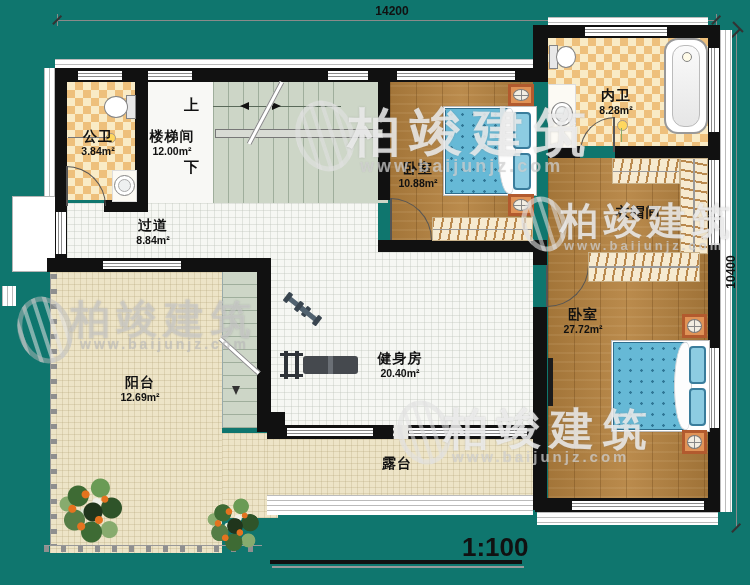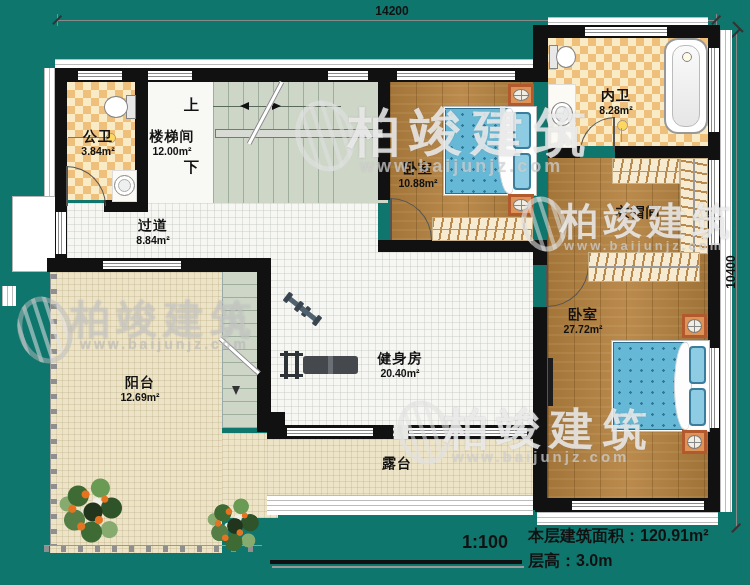--- a/index.html
+++ b/index.html
@@ -97,21 +97,21 @@
       text-shadow:0 0 2px rgba(130,130,130,.38);z-index:40;pointer-events:none;}
   .wm-url{position:absolute;font-weight:bold;white-space:nowrap;color:rgba(215,215,215,.65);
       text-shadow:0 0 1px rgba(140,140,140,.3);letter-spacing:3px;z-index:40;pointer-events:none;}
   .wmlogo{position:absolute;border:5px solid rgba(225,225,225,.6);border-radius:50%;transform:rotate(-18deg);
       background:repeating-linear-gradient(90deg,transparent 0 7px,rgba(225,225,225,.55) 7px 11px);z-index:40;pointer-events:none;}
   
   .dimline{position:absolute;background:#8a8a8a;}
   .tick{position:absolute;width:12px;height:1.6px;background:#333;}
   .dimtext{position:absolute;font-size:12px;font-weight:bold;color:#111;z-index:30;}
   .title-main{position:absolute;font-size:40px;font-weight:bold;letter-spacing:2px;color:#111;z-index:50;}
-  .title-scale{position:absolute;font-size:18px;font-weight:bold;color:#111;z-index:50;}
+  .title-scale{position:absolute;font-size:26px;font-weight:bold;color:#111;z-index:50;}
   .title-ul1{position:absolute;background:#111;height:4px;z-index:50;}
   .title-ul2{position:absolute;background:#9a9a9a;height:2px;z-index:50;}
   .title-info{position:absolute;font-size:16px;font-weight:bold;color:#111;white-space:nowrap;z-index:50;}
 </style>
 </head>
 <body>
 
 <div class="canvas">
 
   <div class="dimline" style="left:57px;top:20px;width:660px;height:1px;"></div>
@@ -321,20 +321,14 @@
   <div class="wm" style="left:444px;top:400px;font-size:44px;letter-spacing:9px;">柏竣建筑</div>
   <div class="wm-url" style="left:452px;top:448px;font-size:15px;">www.baijunjz.com</div>
 
   <div class="wmlogo" style="left:18px;top:296px;width:44px;height:58px;border-color:rgba(185,185,185,.5);"></div>
   <div class="wm" style="left:70px;top:292px;font-size:40px;letter-spacing:7px;color:rgba(210,210,210,.55);">柏竣建筑</div>
   <div class="wm-url" style="left:80px;top:336px;font-size:14px;color:rgba(195,195,195,.55);">www.baijunjz.com</div>
 
   <div class="title-scale" style="left:462px;top:532px;">1:100</div>
   <div class="title-ul1" style="left:270px;top:560px;width:252px;"></div>
   <div class="title-ul2" style="left:272px;top:566px;width:252px;"></div>
-  <div class="title-info" style="left:528px;top:526px;">
-    <span>本层建筑面积：</span><span>120.91m²</span>
-  </div>
-  <div class="title-info" style="left:528px;top:551px;">
-    <span>层高：</span><span>3.0m</span>
-  </div>
 
 </div>
 
 </body></html>

